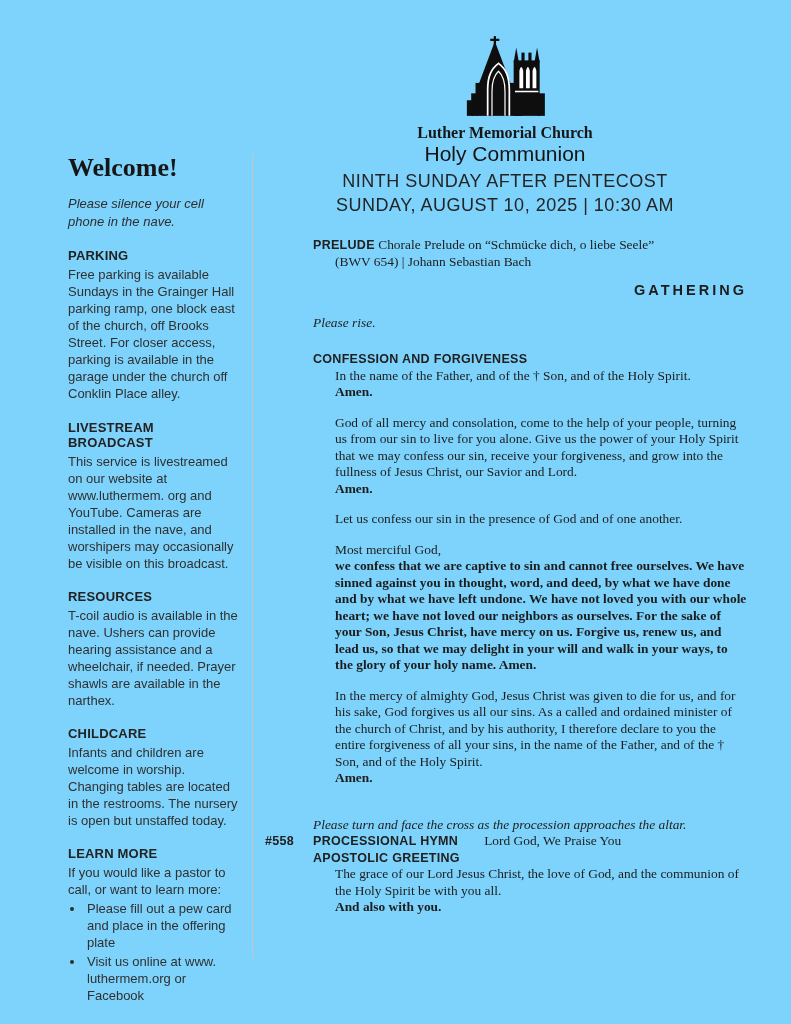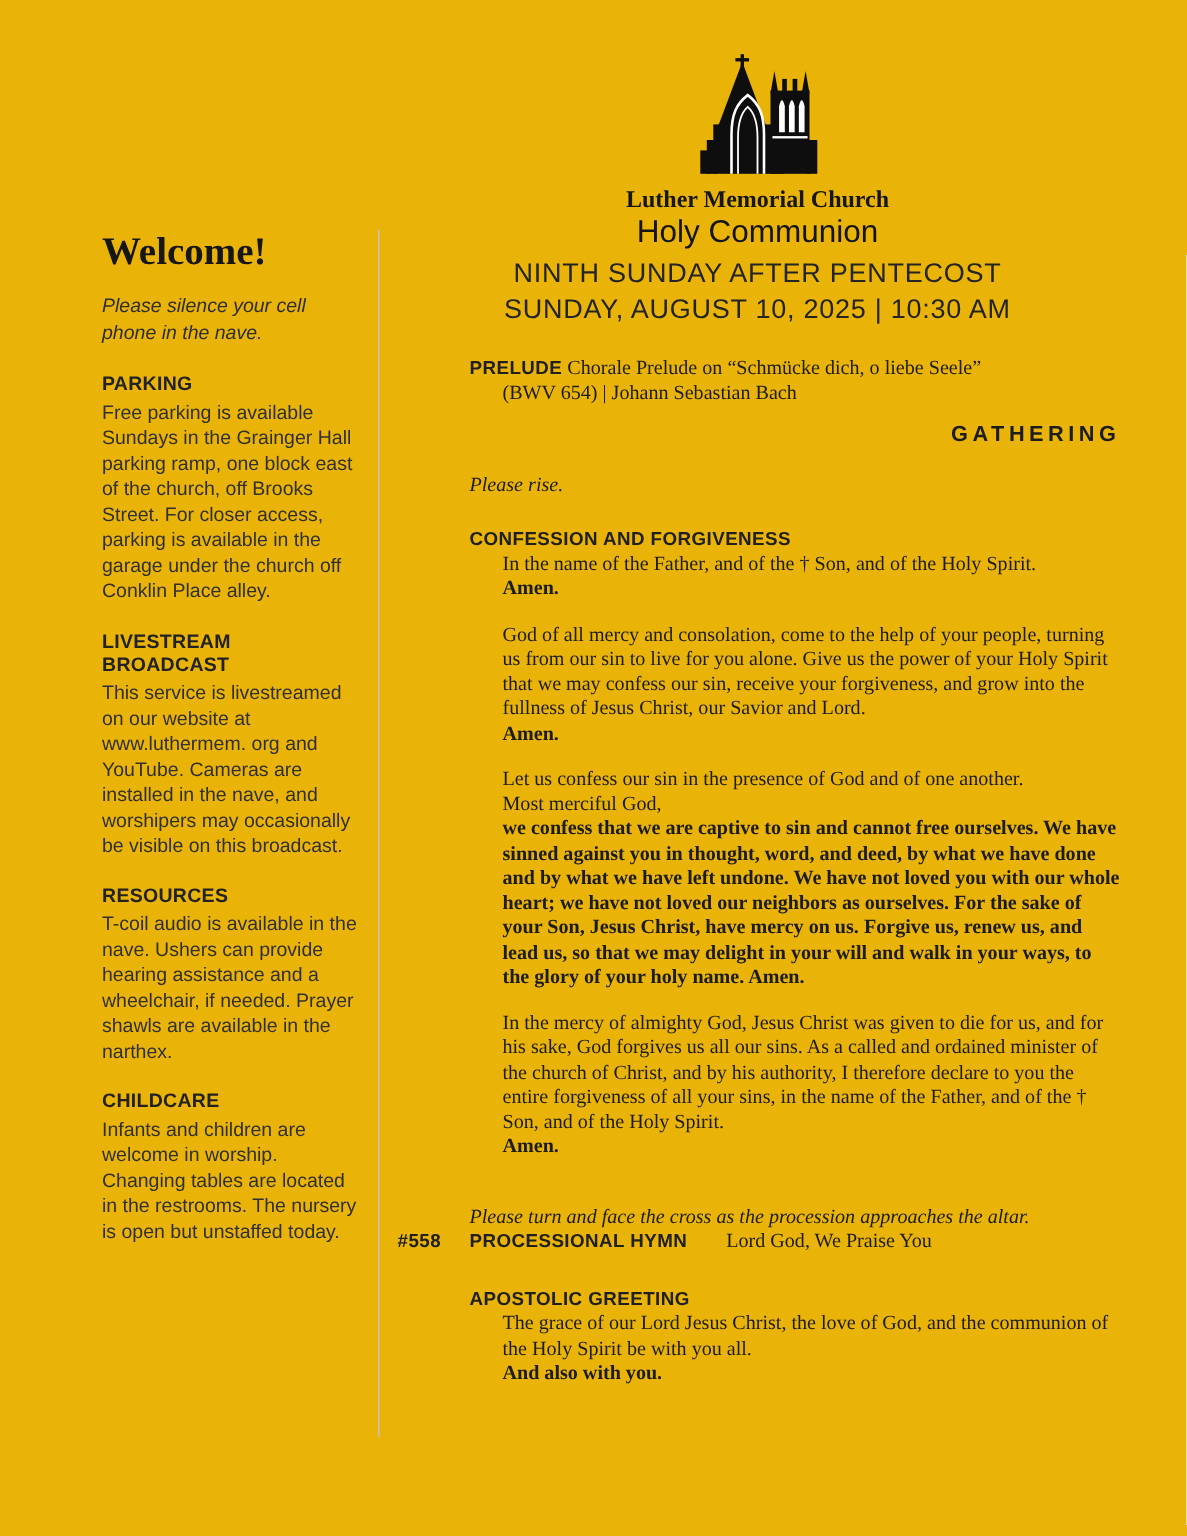--- a/index.html
+++ b/index.html
@@ -2,21 +2,21 @@
 <html><head>
 <meta charset="utf-8">
 <style>
   * { margin: 0; padding: 0; box-sizing: border-box; }
   html, body { background: #ffffff; }
   body { font-family: "Liberation Sans", sans-serif; color: #1d1d1d; }
   .page {
     position: relative;
     width: 791px;
     height: 1024px;
-    background: #eab308;
+    background: #7dd3fc;
     overflow: hidden;
   }
 
   
   .header {
     position: absolute;
     left: 255px; top: 36px;
     width: 500px;
     text-align: center;
   }
@@ -119,24 +119,24 @@
   .section-heading {
     text-align: right;
     font-family: "Liberation Sans", sans-serif;
     font-weight: bold;
     font-size: 14.5px;
     letter-spacing: 3px;
     color: #1c1c1c;
     margin-top: 12px;
   }
   .mt2  { margin-top: 20px; }
-  .mt12 { margin-top: 0; }
+  .mt12 { margin-top: 14px; }
   .mt14 { margin-top: 14px; }
   .mt16 { margin-top: 16px; }
-  .mt22 { margin-top: 22px; }
+  .mt22 { }
   .mt30 { margin-top: 30px; }
   .hymn-row { display: flex; align-items: baseline; }
   .hymn-number { width: 48px; flex: 0 0 48px; }
   .hymn-title { margin-left: 26px; font-family: "Liberation Serif", serif; font-size: 13.4px; font-weight: normal; letter-spacing: 0; }
 </style>
 </head>
 <body>
 
 <div class="page">
 
@@ -192,20 +192,28 @@
     <div>
       <div class="sb-heading">RESOURCES</div>
       <div class="sb-body">T-coil audio is available in the nave. Ushers can provide hearing assistance and a wheelchair, if needed. Prayer shawls are available in the narthex.</div>
     </div>
 
     <div>
       <div class="sb-heading">CHILDCARE</div>
       <div class="sb-body">Infants and children are welcome in worship. Changing tables are located in the restrooms. The nursery is open but unstaffed today.</div>
     </div>
 
+    <div>
+      <div class="sb-heading">LEARN MORE</div>
+      <div class="sb-body">If you would like a pastor to call, or want to learn more:</div>
+      <ul class="sb-bullets">
+        <li>Please fill out a pew card and place in the offering plate</li>
+        <li>Visit us online at www. luthermem.org or Facebook</li>
+      </ul>
+    </div>
   </div>
 
   <div class="divider"></div>
 
   <div class="main">
 
     <div class="hang">
       <span class="sans-label">PRELUDE</span>
       <span>Chorale Prelude on “Schmücke dich, o liebe Seele”</span>
       <div style="padding-left:22px;">(BWV 654) | Johann Sebastian Bach</div>

